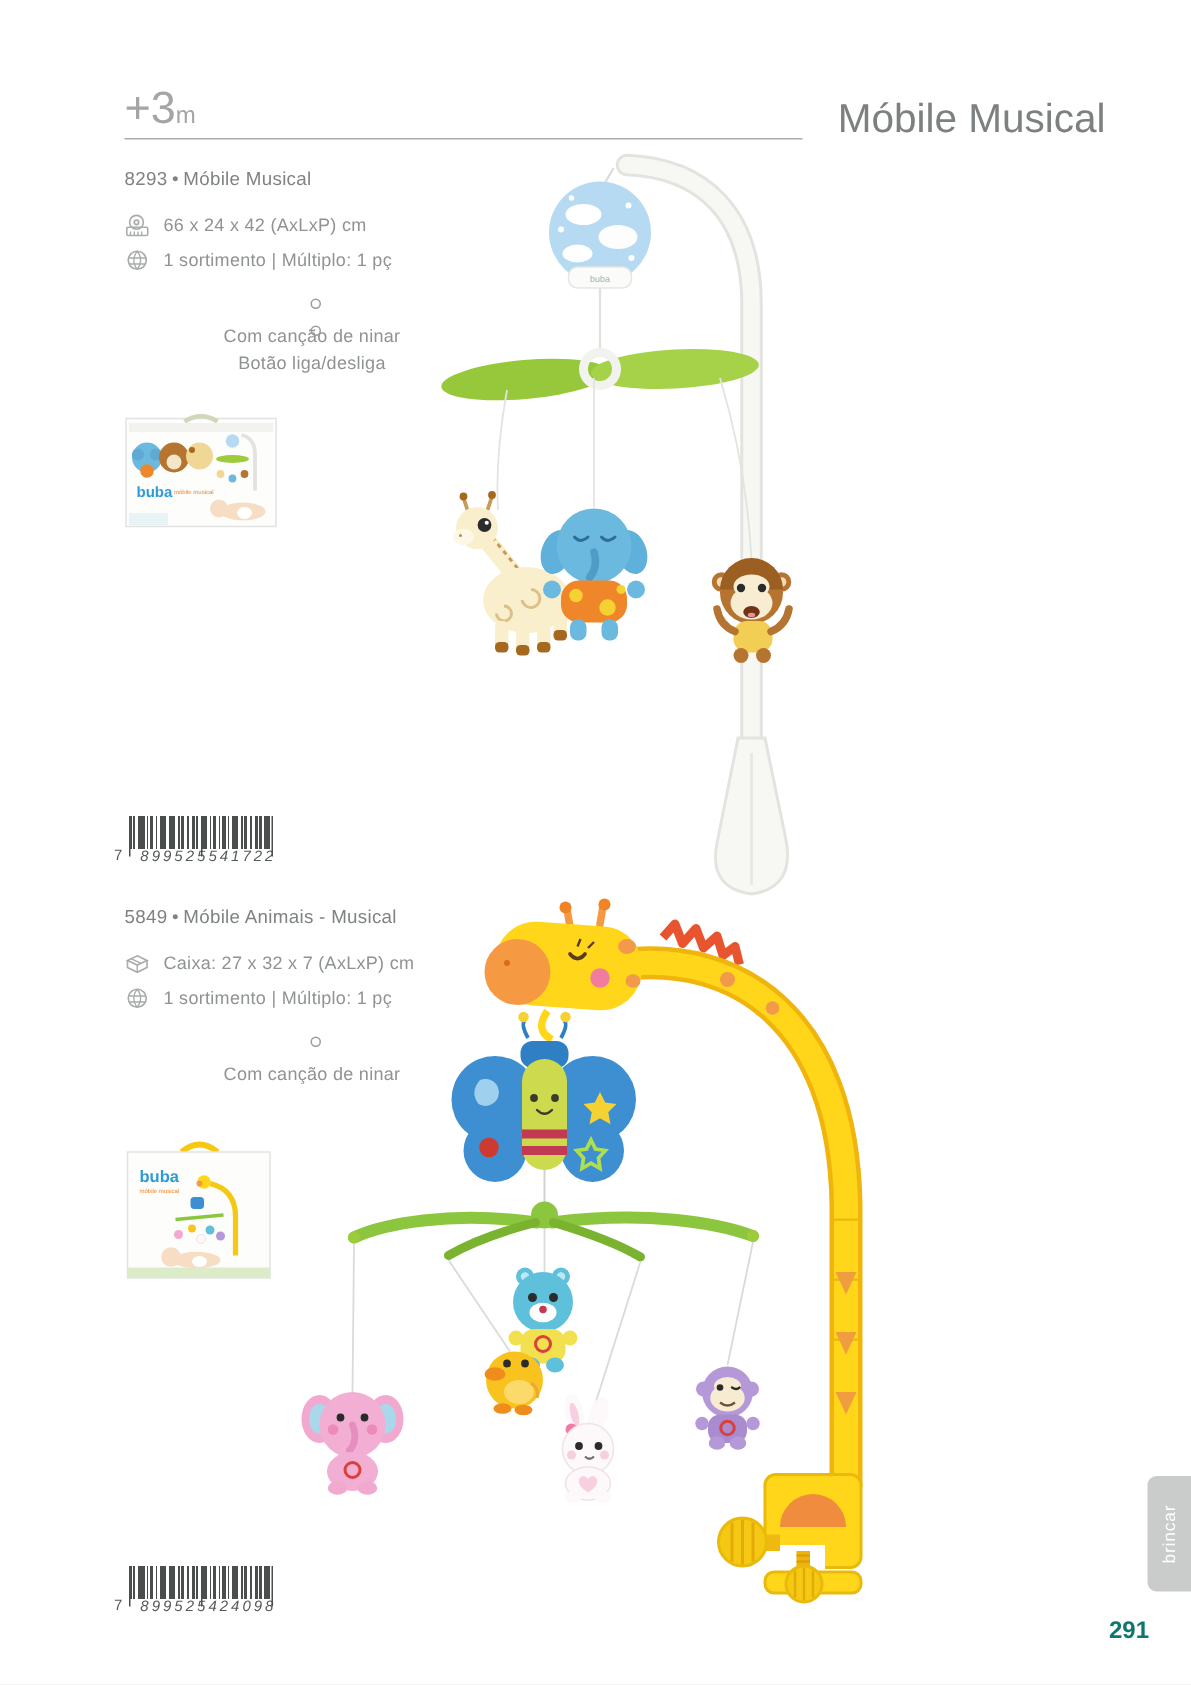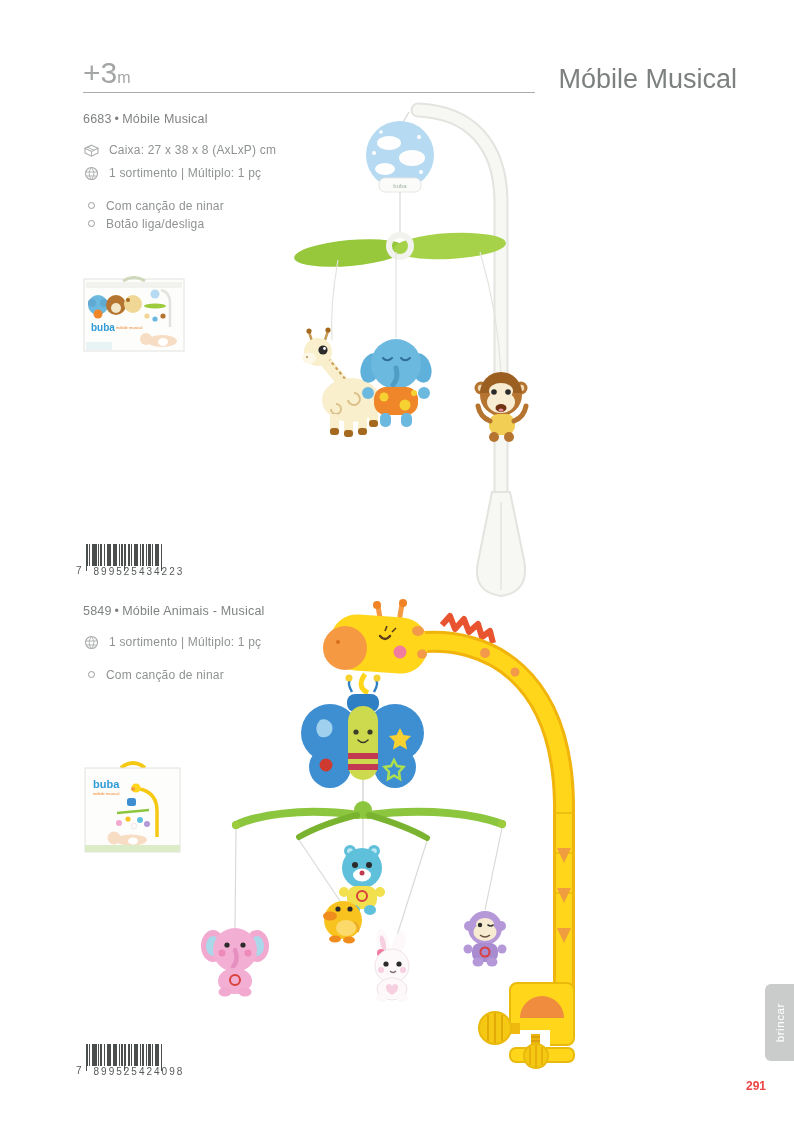--- a/index.html
+++ b/index.html
@@ -14,67 +14,68 @@
   
   .pinfo{position:absolute;left:83px;width:250px;}
   .p1-info{top:112px;} .p2-info{top:604px;}
   .pheader{margin:0 0 16px 0;font-size:12.5px;font-weight:normal;color:#7f8382;letter-spacing:.2px;}
   .pheader .sep{margin:0 3px;}
   .specs,.features{list-style:none;margin:0;padding:0;}
   .spec{display:flex;align-items:center;gap:9px;margin-bottom:7px;height:16px;}
   .spec-icon{width:17px;height:17px;flex:0 0 17px;}
   .spec-text,.feature-text{font-size:12px;color:#8f9392;letter-spacing:.2px;}
   .features{margin-top:18px;}
-  .feature{display:flex;align-items:center;gap:11px;margin-bottom:5px;height:13px;}
+  .feature{display:flex;align-items:center;gap:11px;margin-bottom:5px;height:13px;flex-direction:column;}
   .dot{flex:0 0 5px;width:5px;height:5px;border:1.3px solid #9a9d9c;border-radius:50%;margin-left:5px;}
   
   .thumb{position:absolute;left:83px;}
   .thumb-1{top:276px;} .thumb-2{top:758px;}
   
   .barcode{position:absolute;left:76px;display:flex;align-items:flex-end;gap:4px;}
   .bc-1{top:544px;} .bc-2{top:1044px;}
   .bc-digit{font-size:10px;color:#55595 8;color:#555958;line-height:10px;}
-  .bc-body{position:relative;width:76px;}
+  .bc-body{position:relative;width:96px;font-style:italic;}
   .bc-bars{height:22px;background:
      repeating-linear-gradient(90deg,#4a4e4d 0 1px,transparent 1px 3px),
      repeating-linear-gradient(90deg,#4a4e4d 0 2px,transparent 2px 7px),
      repeating-linear-gradient(90deg,transparent 0 10px,#4a4e4d 10px 11px,transparent 11px 13px);}
   .bc-guard{position:absolute;top:0;width:1px;height:27px;background:#4a4e4d;}
   .g1{left:0;} .g2{left:50%;} .g3{right:0;}
   .bc-nums{display:flex;justify-content:space-between;padding:0 8px;font-size:10px;
            color:#555958;letter-spacing:2px;height:10px;line-height:11px;}
   
   .pimg{position:absolute;}
   .pimg-1{left:268px;top:100px;} .pimg-2{left:180px;top:598px;}
   
   .side-tab{position:absolute;right:0;top:984px;width:29px;height:77px;background:#c9cccb;
             border-radius:6px 0 0 6px;display:flex;align-items:center;justify-content:center;}
   .side-tab span{writing-mode:vertical-rl;transform:rotate(180deg);color:#ffffff;
             font-size:11.5px;letter-spacing:.6px;}
-  .page-num{position:absolute;right:28px;top:1079px;font-size:12px;font-weight:bold;color:#ef4444;}
+  .page-num{position:absolute;right:28px;top:1079px;font-size:16px;font-weight:bold;color:#0f766e;}
 </style>
 </head>
 <body>
 
 <div id="page">
 
   <div class="age"><span class="age-num">+3</span><span class="age-unit">m</span></div>
   <div class="rule"></div>
   <h1 class="title">Móbile Musical</h1>
 
   <div class="pinfo p1-info">
-    <h2 class="pheader"><span>6683</span><span class="sep">•</span><span>Móbile Musical</span></h2>
+    <h2 class="pheader"><span>8293</span><span class="sep">•</span><span>Móbile Musical</span></h2>
     <ul class="specs">
       <li class="spec">
         <svg class="spec-icon" viewBox="0 0 17 17" fill="none" stroke="#a9acab" stroke-width="1.1">
-          <path d="M8.5 3.2 L15 6.3 8.5 9.4 2 6.3 Z"></path>
-          <path d="M2 6.3 V11 L8.5 14.2 15 11 V6.3"></path>
-          <path d="M8.5 9.4 V14.2 M4 4.9 L11 8.2" stroke-width="0.9"></path>
+          <circle cx="8" cy="6.2" r="4.6"></circle>
+            <circle cx="8" cy="6.2" r="1.5"></circle>
+          <rect x="1.5" y="9.5" width="14" height="5.5" rx="1"></rect>
+          <path d="M4 12.3v2.5 M6.5 12.3v2.5 M9 12.3v2.5 M11.5 12.3v2.5" stroke-width="0.9"></path>
         </svg>
-        <span class="spec-text">Caixa: 27 x 38 x 8 (AxLxP) cm</span>
+        <span class="spec-text">66 x 24 x 42 (AxLxP) cm</span>
       </li>
       <li class="spec">
         <svg class="spec-icon" viewBox="0 0 17 17" fill="none" stroke="#a9acab" stroke-width="1.1">
           <circle cx="8.5" cy="8.5" r="6"></circle>
           <path d="M8.5 2.5 C5.5 6 5.5 11 8.5 14.5 M8.5 2.5 C11.5 6 11.5 11 8.5 14.5 M2.7 7 H14.3 M3.2 11 H13.8" stroke-width="0.9"></path>
         </svg>
         <span class="spec-text">1 sortimento | Múltiplo: 1 pç</span>
       </li>
     </ul>
     <ul class="features">
@@ -125,21 +126,21 @@
 
   <div class="barcode bc-1">
     <span class="bc-digit">7</span>
     <div class="bc-body">
       <div class="bc-bars"></div>
       <i class="bc-guard g1"></i>
       <i class="bc-guard g2"></i>
       <i class="bc-guard g3"></i>
       <div class="bc-nums">
           <span>899525</span>
-          <span>434223</span>
+          <span>541722</span>
         </div>
     </div>
   </div>
 
   <div class="pimg pimg-1">
     <svg width="290" height="505" viewBox="0 0 290 505">
       <g>
         <path d="M150 10 C 200 12 232 42 233 100 L 233 398" fill="none" stroke="#e3e3e0" stroke-width="15" stroke-linecap="round"></path>
         <path d="M150 10 C 200 12 232 42 233 100 L 233 398" fill="none" stroke="#f7f7f4" stroke-width="11" stroke-linecap="round"></path>
         <path d="M224 392 L210 462 Q204 492 233 496 Q262 492 256 460 L242 392 Z" fill="#f7f7f4" stroke="#e3e3e0" stroke-width="2"></path>
@@ -228,20 +229,28 @@
           <circle cx="241" cy="337" r="5" fill="#b5742f"></circle>
       </g>
     </svg>
   </div>
 
   <div class="pinfo p2-info">
     <h2 class="pheader"><span>5849</span><span class="sep">•</span><span>Móbile Animais - Musical</span></h2>
     <ul class="specs">
       <li class="spec">
         <svg class="spec-icon" viewBox="0 0 17 17" fill="none" stroke="#a9acab" stroke-width="1.1">
+          <path d="M8.5 3.2 L15 6.3 8.5 9.4 2 6.3 Z"></path>
+          <path d="M2 6.3 V11 L8.5 14.2 15 11 V6.3"></path>
+          <path d="M8.5 9.4 V14.2 M4 4.9 L11 8.2" stroke-width="0.9"></path>
+        </svg>
+        <span class="spec-text">Caixa: 27 x 32 x 7 (AxLxP) cm</span>
+      </li>
+      <li class="spec">
+        <svg class="spec-icon" viewBox="0 0 17 17" fill="none" stroke="#a9acab" stroke-width="1.1">
           <circle cx="8.5" cy="8.5" r="6"></circle>
           <path d="M8.5 2.5 C5.5 6 5.5 11 8.5 14.5 M8.5 2.5 C11.5 6 11.5 11 8.5 14.5 M2.7 7 H14.3 M3.2 11 H13.8" stroke-width="0.9"></path>
         </svg>
         <span class="spec-text">1 sortimento | Múltiplo: 1 pç</span>
       </li>
     </ul>
     <ul class="features">
       <li class="feature">
           <i class="dot"></i>
           <span class="feature-text">Com canção de ninar</span>

